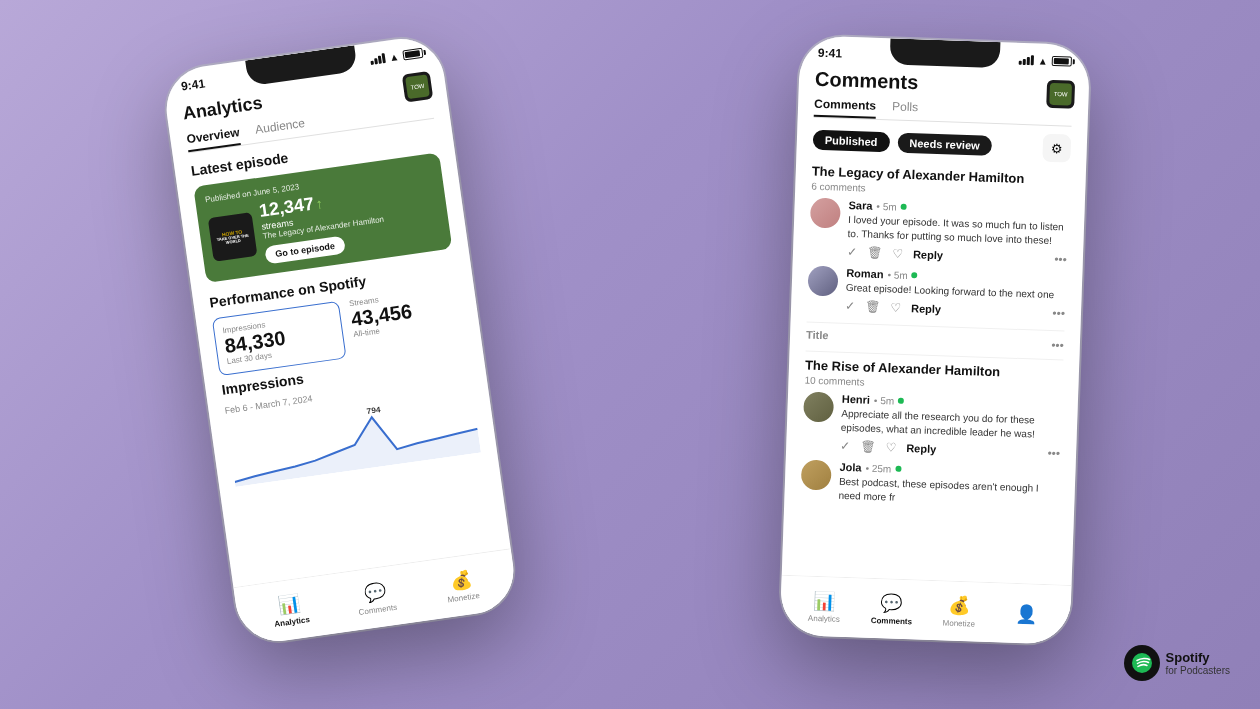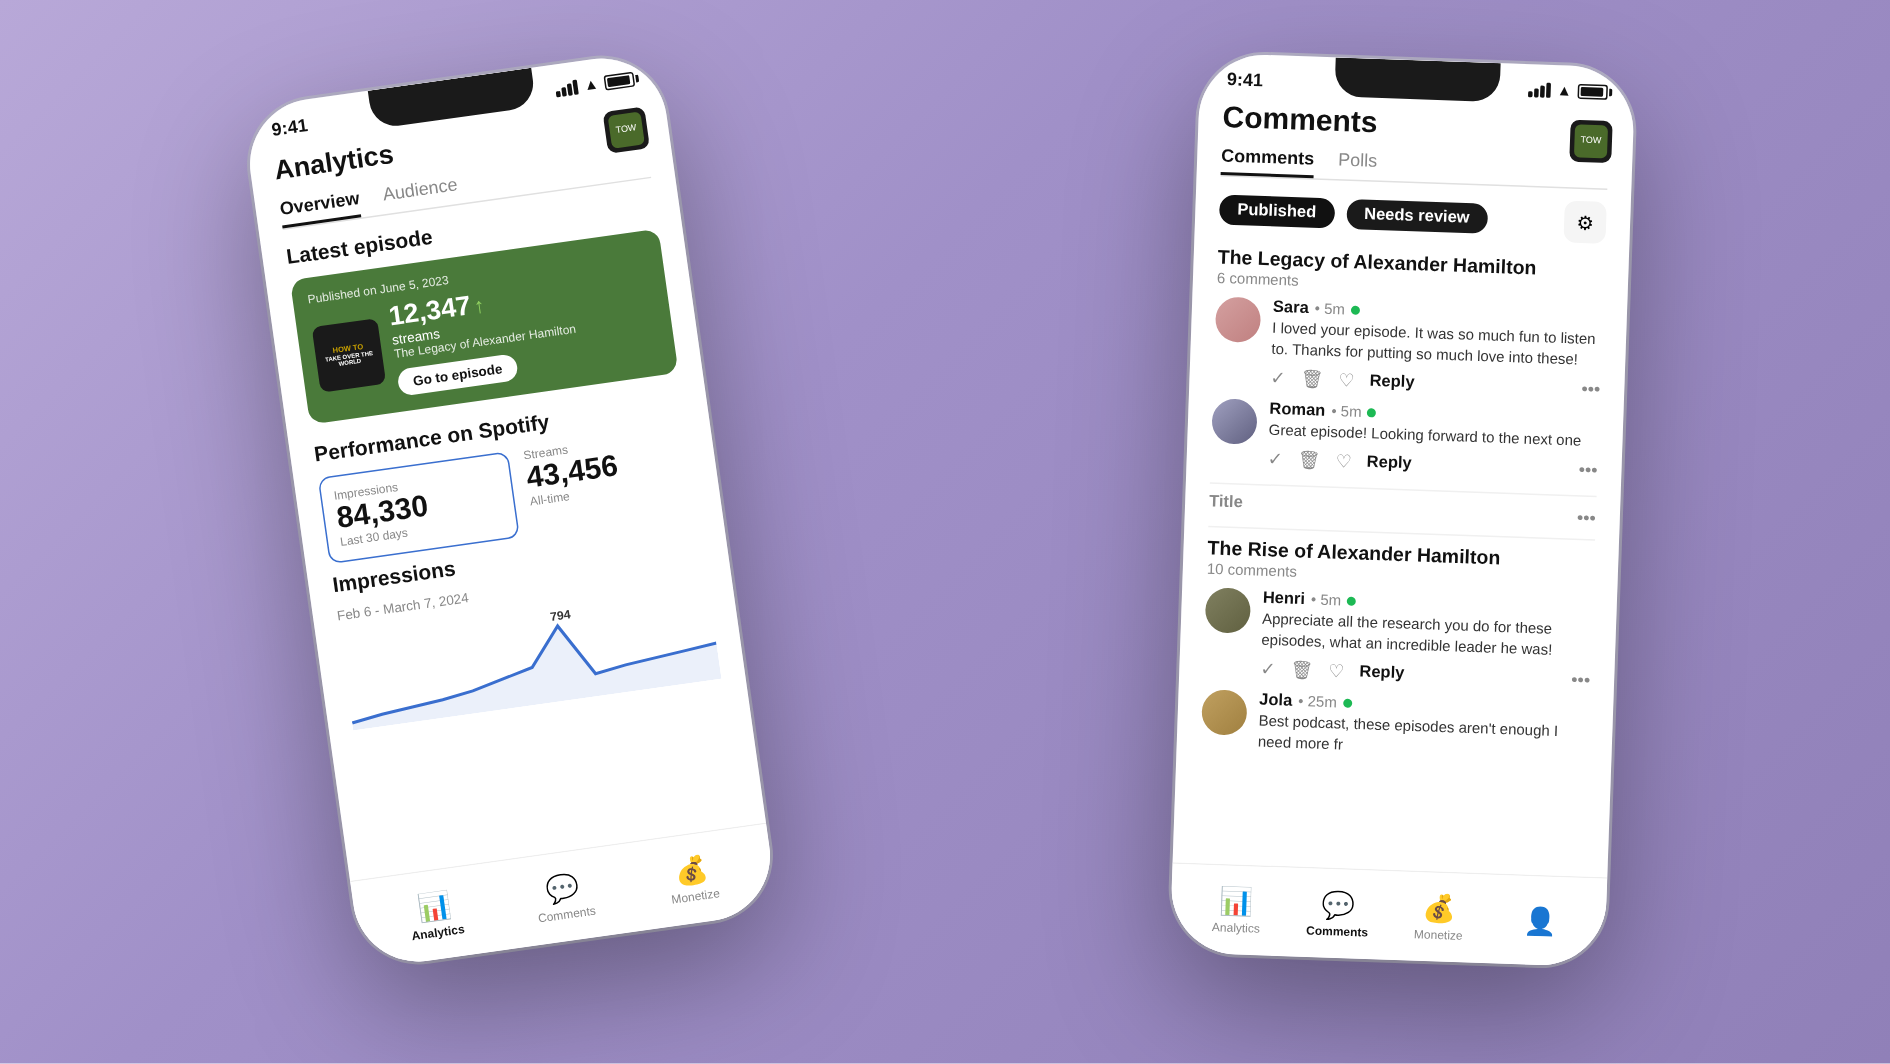--- a/index.html
+++ b/index.html
@@ -835,14 +835,28 @@
           <span class="nav-icon">💰</span>
           <span class="nav-label">Monetize</span>
         </div>
         <div class="nav-item">
           <span class="nav-icon">👤</span>
         </div>
       </div>
     </div>
   </div>
 
+  <div class="spotify-logo">
+    <div class="spotify-circle">
+      <svg width="22" height="22" viewBox="0 0 22 22">
+        <circle cx="11" cy="11" r="10" fill="#1db954"></circle>
+        <path d="M7 14.5 C10 12.5 14 12.5 16 13.5" stroke="#fff" stroke-width="1.5" fill="none" stroke-linecap="round"></path>
+        <path d="M6.5 11.5 C10 9 15 9 17.5 10.5" stroke="#fff" stroke-width="1.5" fill="none" stroke-linecap="round"></path>
+        <path d="M6 8.5 C10 6 16 6 18.5 7.5" stroke="#fff" stroke-width="1.5" fill="none" stroke-linecap="round"></path>
+      </svg>
+    </div>
+    <div>
+      <div class="spotify-text">Spotify</div>
+      <div class="spotify-sub">for Podcasters</div>
+    </div>
+  </div>
 
 </div>
 
 </body></html>

